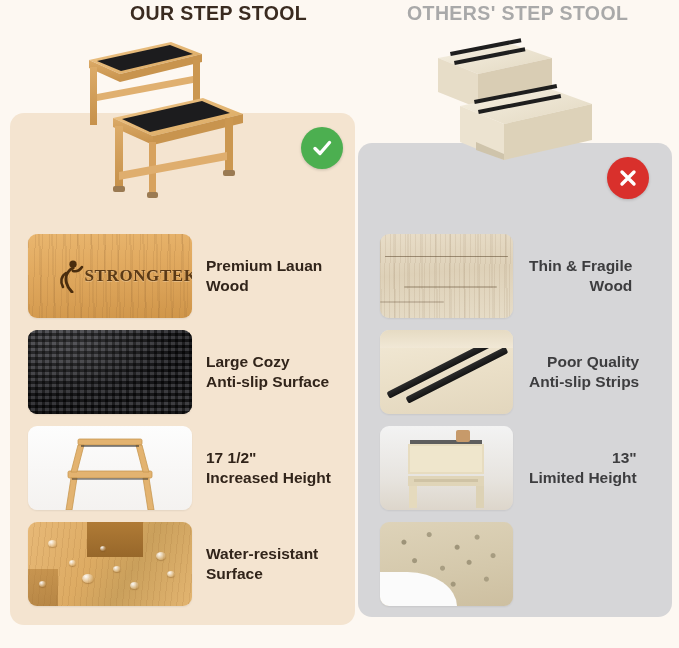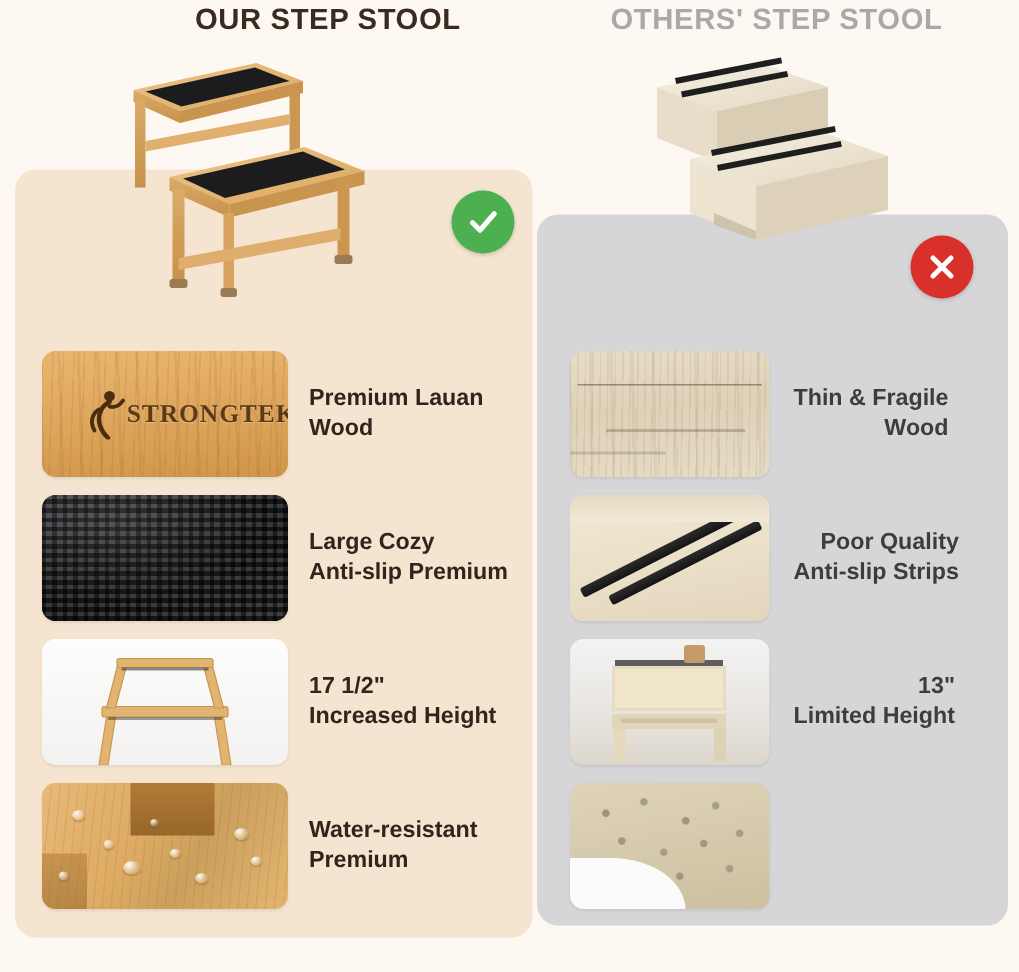--- a/index.html
+++ b/index.html
@@ -239,21 +239,21 @@
       </div>
       <div class="label label-l">Premium Lauan
 Wood</div>
     </div>
 
     <div class="row">
       <div class="thumb thumb-l">
         <div class="art mat"></div>
       </div>
       <div class="label label-l">Large Cozy
-Anti-slip Premium</div>
+Anti-slip Surface</div>
     </div>
 
     <div class="row">
       <div class="thumb thumb-l">
         <div class="art studio"></div>
         <svg class="art" viewBox="0 0 164 84">
           <g fill="#e3b370" stroke="#c89850" stroke-width="0.8">
             <rect x="50" y="13" width="64" height="6" rx="1.5"></rect>
             <rect x="40" y="45" width="84" height="7" rx="1.5"></rect>
             <polygon points="50,19 56,19 49,46 43,46"></polygon>
@@ -278,21 +278,21 @@
         <div class="drop" style="left:25%;top:45%;width:7px;height:6px;"></div>
         <div class="drop" style="left:33%;top:62%;width:12px;height:9px;"></div>
         <div class="drop" style="left:52%;top:52%;width:8px;height:6px;"></div>
         <div class="drop" style="left:62%;top:72%;width:9px;height:7px;"></div>
         <div class="drop" style="left:78%;top:36%;width:10px;height:8px;"></div>
         <div class="drop" style="left:85%;top:58%;width:8px;height:6px;"></div>
         <div class="drop" style="left:44%;top:28%;width:6px;height:5px;"></div>
         <div class="drop" style="left:7%;top:70%;width:7px;height:6px;"></div>
       </div>
       <div class="label label-l">Water-resistant
-Premium</div>
+Surface</div>
     </div>
   </div>
 
   <div class="rows rows-right">
 
     <div class="row">
       <div class="thumb thumb-r">
         <div class="art palewood"></div>
         <div class="crack" style="left:4%;top:26%;width:92%;"></div>
         <div class="crack" style="left:18%;top:62%;width:70%;opacity:.55;"></div>

